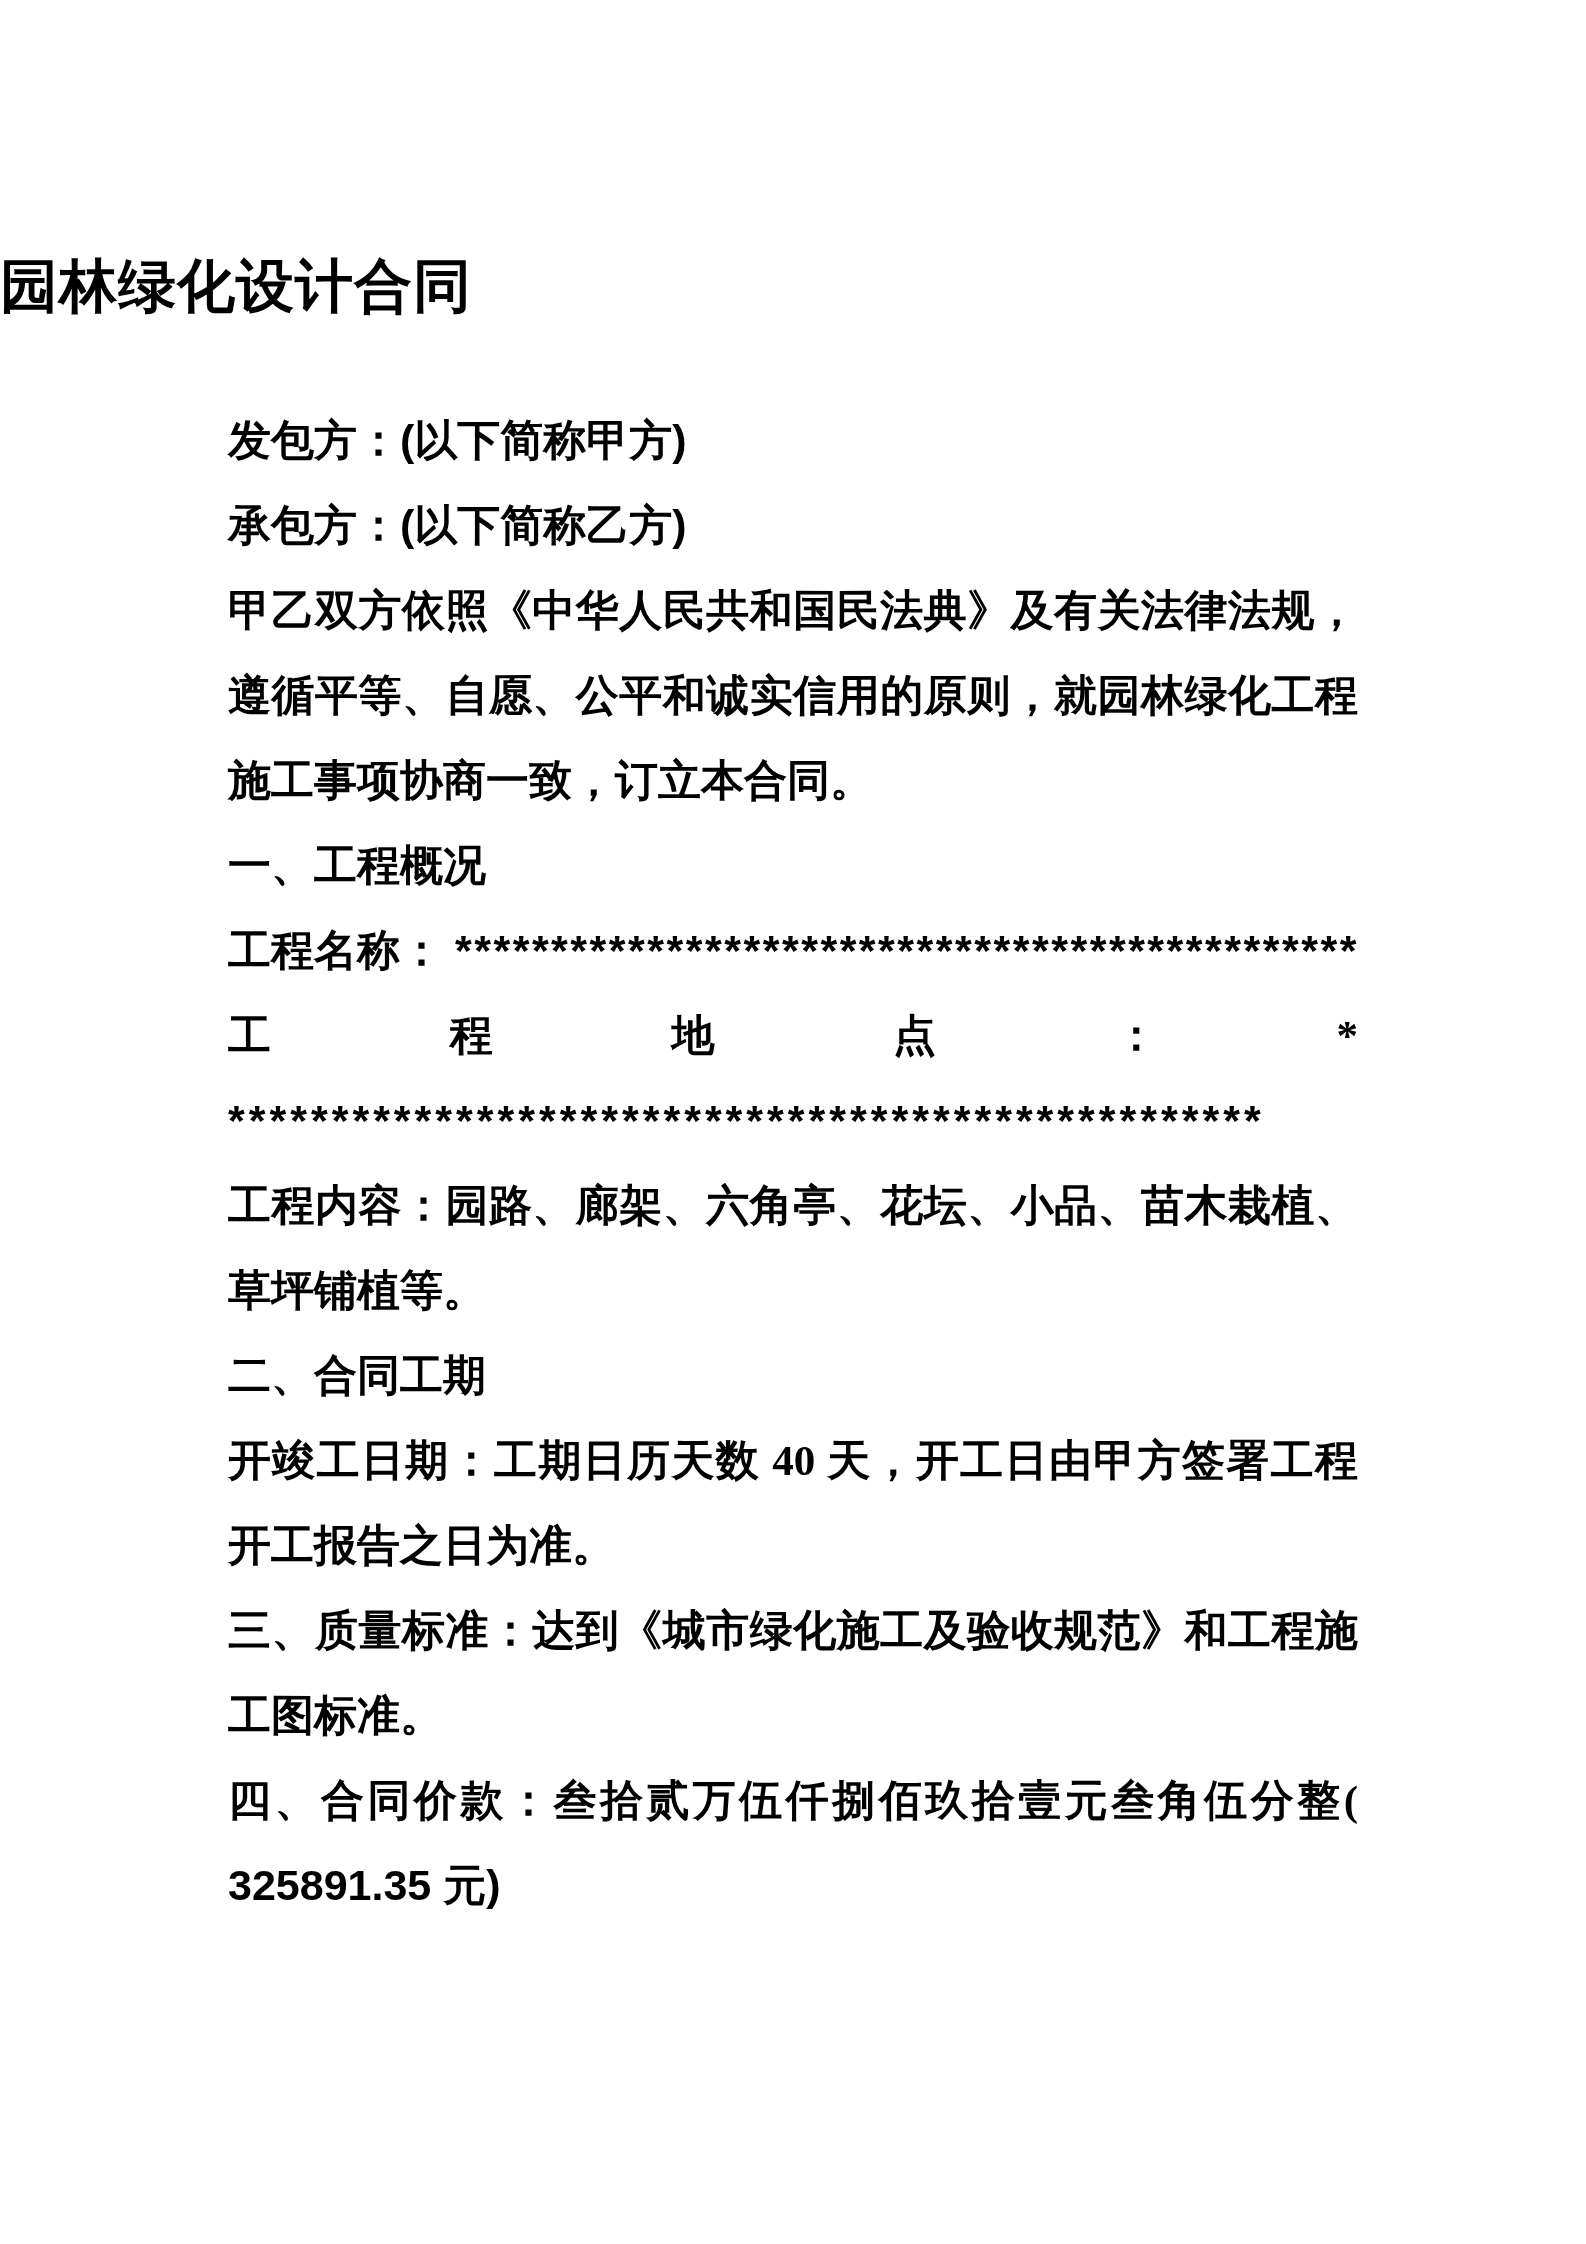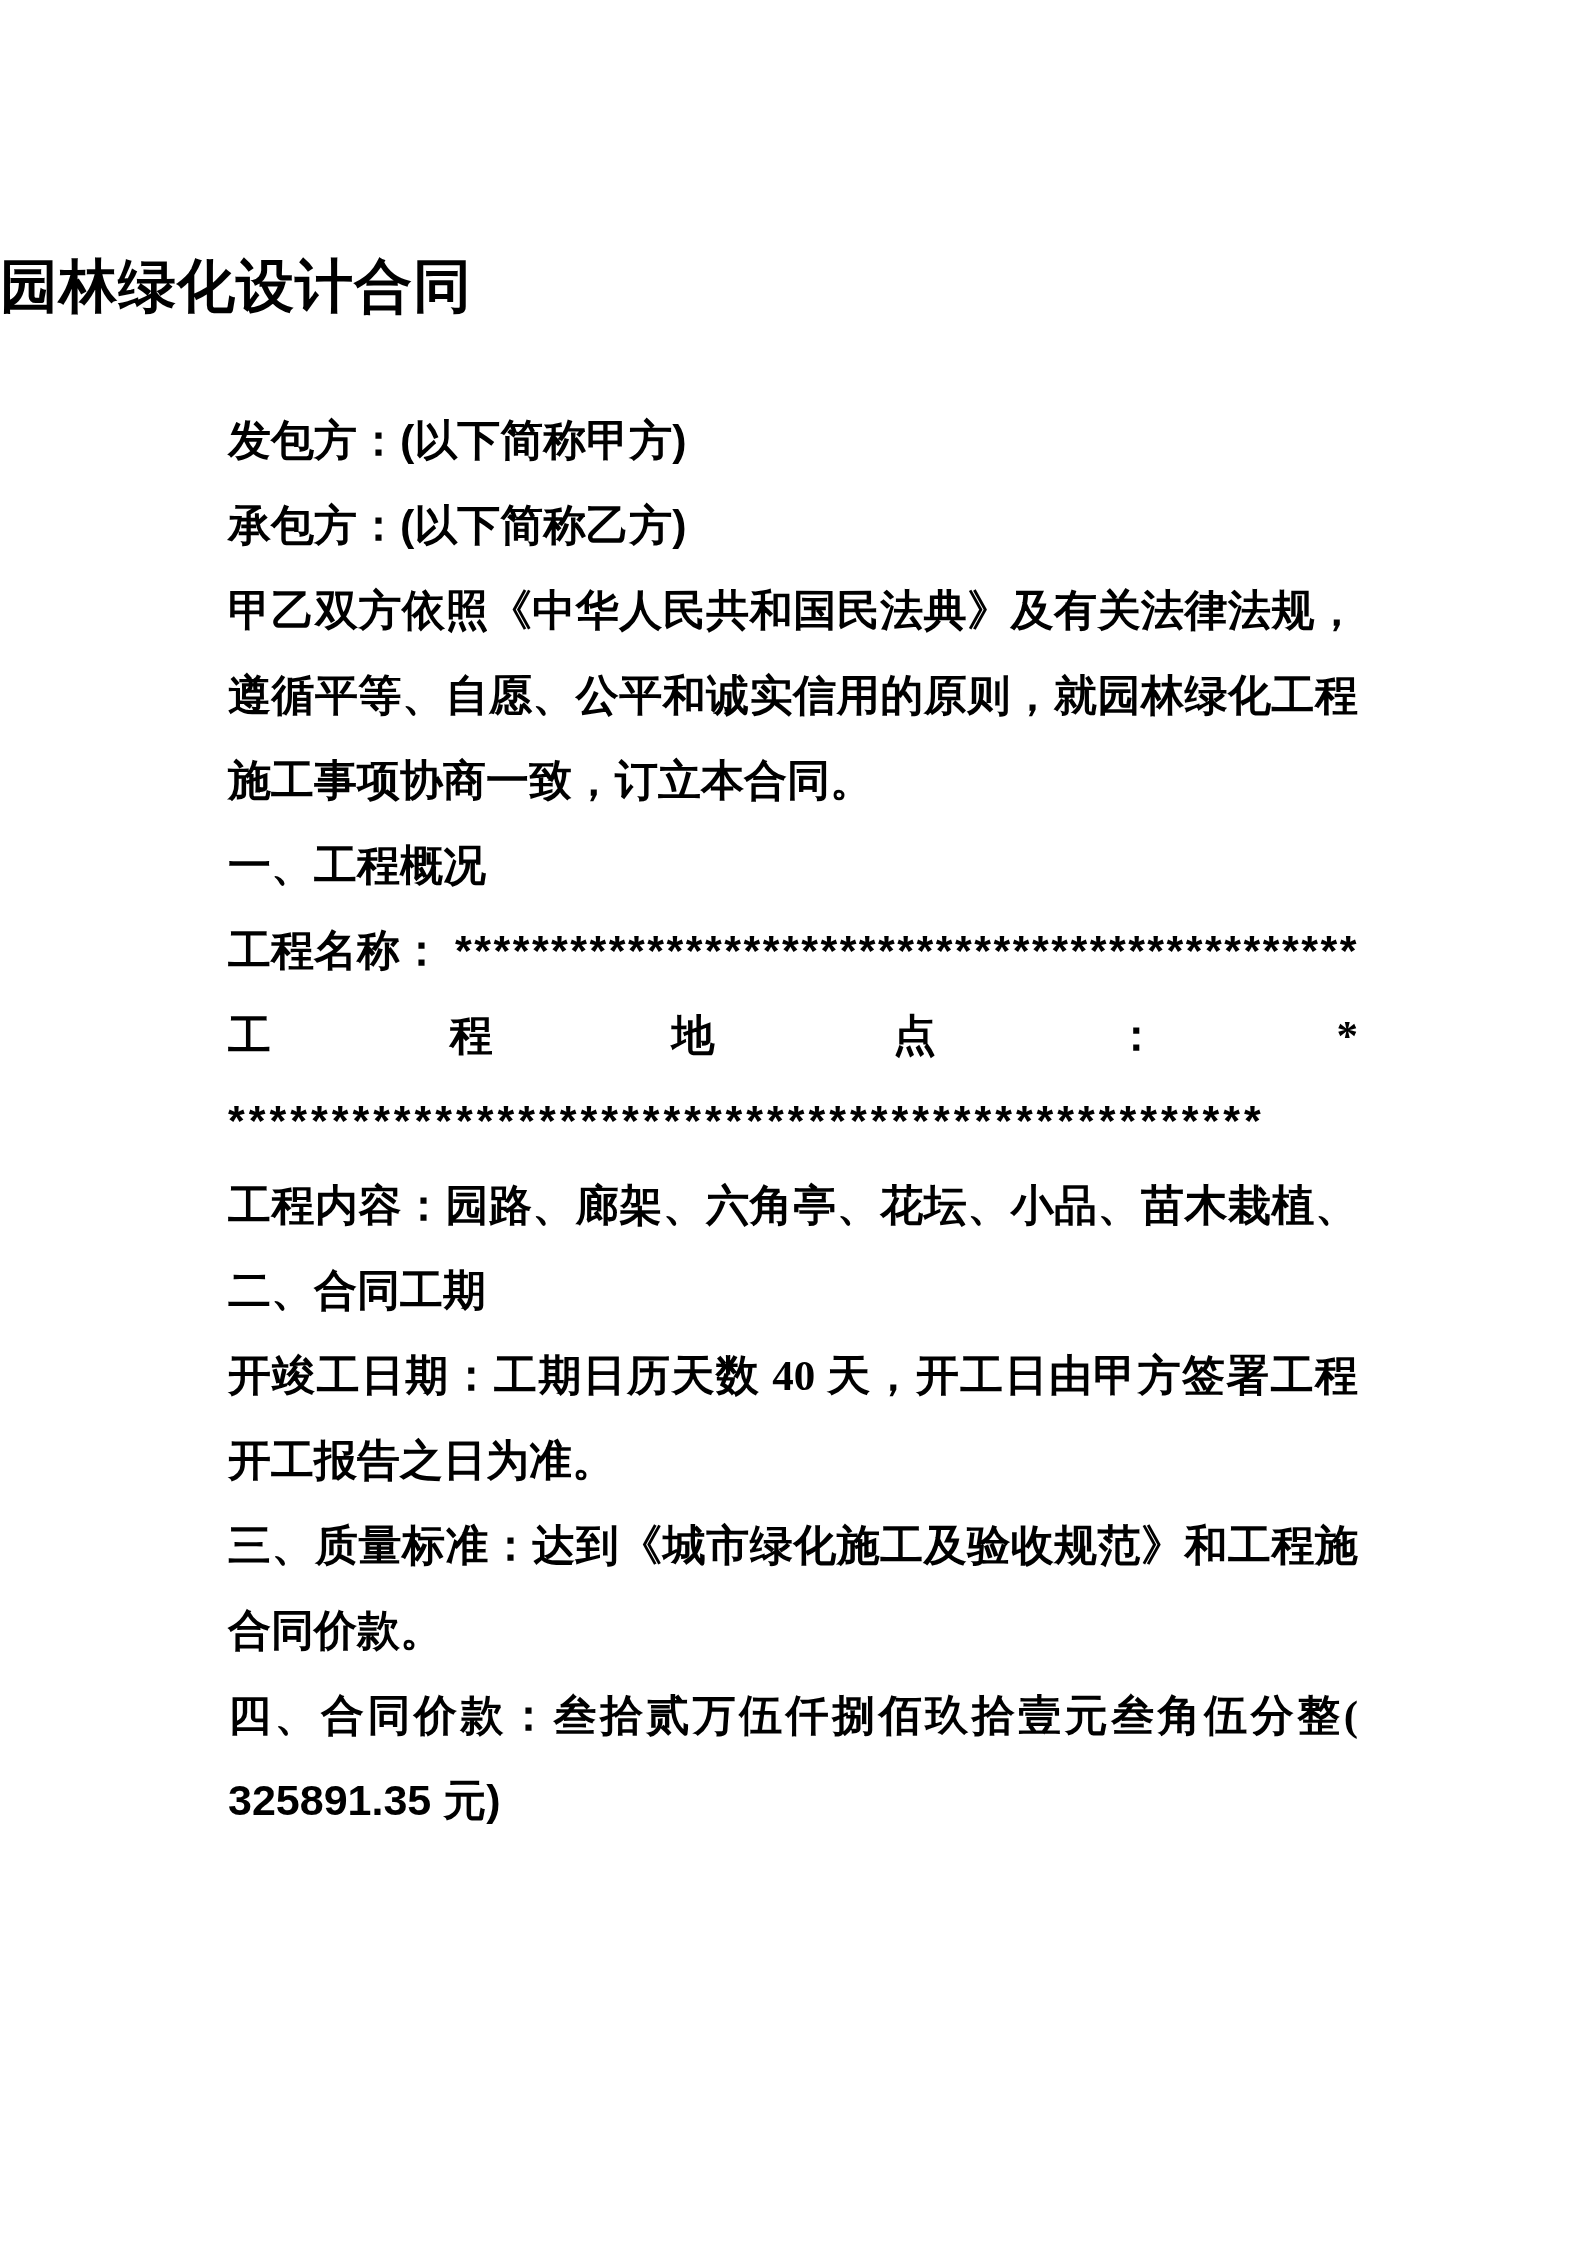--- a/index.html
+++ b/index.html
@@ -83,30 +83,31 @@
       <span class="stars-inline">***********************************************</span>
     </div>
 
 
     <div class="line justify">工 程 地 点 ： *</div>
 
     <div class="line stars-line">**************************************************</div>
 
     <div class="line justify">工程内容：园路、廊架、六角亭、花坛、小品、苗木栽植、</div>
 
+    <div class="line">草坪铺植等。</div>
 
     <div class="line">二、合同工期</div>
 
     <div class="line justify">开竣工日期：工期日历天数 40 天，开工日由甲方签署工程</div>
 
     <div class="line">开工报告之日为准。</div>
 
     <div class="line justify">三、质量标准：达到《城市绿化施工及验收规范》和工程施</div>
 
-    <div class="line">合同价款。</div>
+    <div class="line">工图标准。</div>
 
     <div class="line justify">四、合同价款：叁拾贰万伍仟捌佰玖拾壹元叁角伍分整(</div>
 
     <div class="line">
       <span class="num">325891.35</span><span> 元)</span>
     </div>
 
   </div>
 </div>
 

